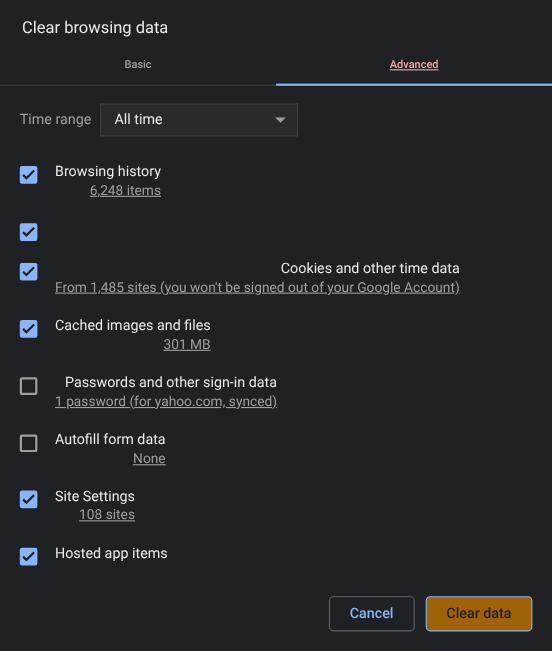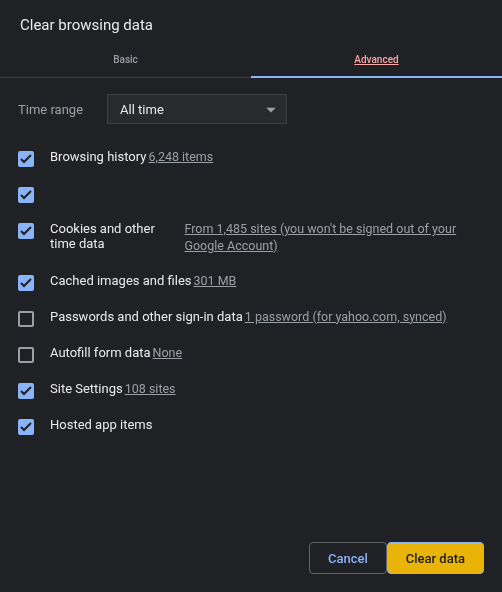--- a/index.html
+++ b/index.html
@@ -41,21 +41,21 @@
       content: "";
       position: absolute;
       left: 0; right: 0; bottom: -1px;
       height: 2px;
       background: #8ab4f8;
     }
     .body { flex: 1; overflow-y: auto; padding: 0 14px; }
     .time-row {
       display: flex;
       align-items: center;
-      gap: 24px;
+      gap: 8px;
       padding: 16px 4px 14px 4px;
     }
     .time-label { color: #9aa0a6; font-size: 13px; }
     .select {
       background: #292a2d;
       border: 1px solid #3c4043;
       color: #e8eaed;
       height: 30px;
       padding: 0 36px 0 12px;
       border-radius: 0;
@@ -91,46 +91,47 @@
       display: flex;
       align-items: center;
       justify-content: center;
     }
     .checkbox.checked {
       background: #8ab4f8;
       border-color: #8ab4f8;
     }
     .checkbox.checked svg { display: block; }
     .checkbox svg { display: none; }
-    .opt-text { display: flex; flex-direction: row; gap: 2px; }
+    .opt-text { display: flex; flex-direction: column; gap: 2px; align-items: flex-end; }
     .opt-label { color: #e8eaed; font-size: 13px; }
     .opt-sub { color: #9aa0a6; font-size: 12.5px; line-height: 1.35; text-decoration: underline; }
     .footer {
       display: flex;
       justify-content: flex-end;
+      gap: 10px;
       padding: 14px 18px 18px 18px;
     }
     .btn {
       height: 32px;
       padding: 0 18px;
       border-radius: 4px;
       font-size: 13px;
       font-weight: 500;
       cursor: pointer;
       display: inline-flex;
       align-items: center;
       justify-content: center;
     }
     .btn-outline {
       background: transparent;
       border: 1px solid #5f6368;
       color: #8ab4f8;
     }
     .btn-primary {
-      background: #eab308;
+      background: #a16207;
       border: 1px solid #8ab4f8;
       color: #202124;
     }
   </style>
 </head>
 <body>
 
 <div class="dialog">
 
   <div class="title">Clear browsing data</div>

